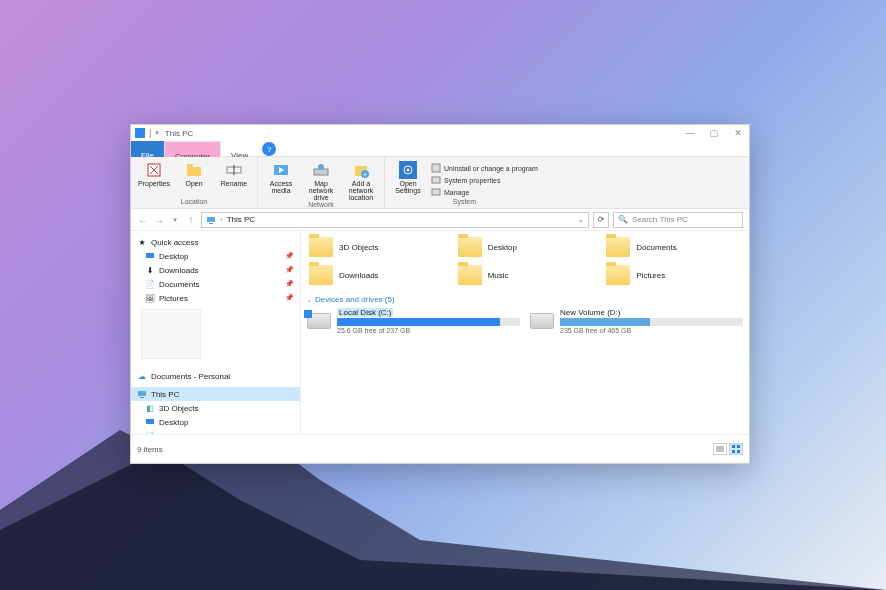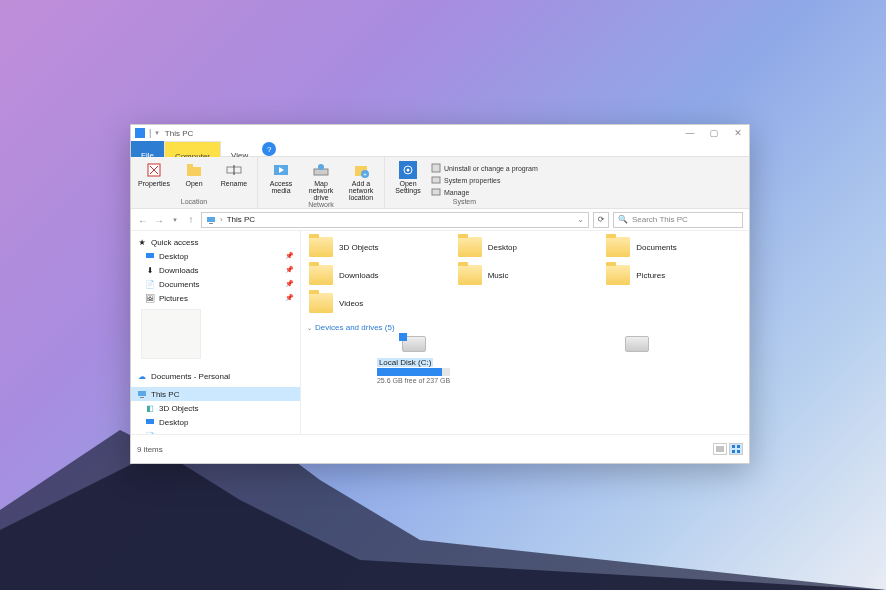--- a/index.html
+++ b/index.html
@@ -22,21 +22,21 @@
   .titlebar .qat { display: flex; align-items: center; gap: 4px; }
   .qat-ico { width: 10px; height: 10px; background: #2d89ef; }
   .qat-sep { color: #888; }
   .titlebar .title { margin-left: 6px; color: #555; font-size: 8px; }
   .winctrls { margin-left: auto; display: flex; gap: 10px; color: #888; font-size: 9px; }
   .winctrls span { width: 14px; text-align: center; cursor: default; }
   
   .tabs { height: 16px; display: flex; align-items: stretch; background: #fff; border-bottom: 1px solid #e3e3e3; }
   .tab { padding: 14px 10px; font-size: 8px; color: #444; display: flex; align-items: center; }
   .tab.file { background: #2d7dd2; color: #fff; }
-  .tab.active { background: #fde047; border: 1px solid #e3e3e3; border-bottom: 1px solid #f3f3f3; margin-bottom: -1px; }
+  .tab.active { background: #f9a8d4; border: 1px solid #e3e3e3; border-bottom: 1px solid #f3f3f3; margin-bottom: -1px; }
   .help { margin-left: auto; width: 14px; height: 14px; border-radius: 50%; background: #2d89ef; color: #fff; font-size: 8px; display: flex; align-items: center; justify-content: center; margin: 1px 4px; }
   
   .ribbon { height: 52px; background: #f3f3f3; border-bottom: 1px solid #e3e3e3; display: flex; font-size: 7px; }
   .group { display: flex; flex-direction: column; align-items: center; padding: 2px 6px; border-right: 1px solid #e3e3e3; }
   .group-items { display: flex; gap: 6px; flex: 1; align-items: flex-start; padding-top: 2px;}
   .group-label { color: #666; font-size: 7px; padding-bottom: 1px;}
   .rbtn { display: flex; flex-direction: column; align-items: center; gap: 1px; width: 34px; text-align: center; line-height: 1; }
   .rbtn.small { width: auto; flex-direction: row; gap: 3px; font-size: 7px; color: #333; align-items: center;}
   .rico { width: 18px; height: 18px; display: flex; align-items: center; justify-content: center; }
   .rico.sm { width: 10px; height: 10px; }
@@ -59,21 +59,21 @@
   .preview { margin: 4px 10px; width: 60px; height: 50px; background: #f7f7f5; border: 1px solid #eee;}
   .content { flex: 1; overflow: hidden; padding: 4px 6px; font-size: 8px;}
   .sectionhdr { color: #2d7dd2; font-size: 8px; padding: 2px 0 4px; display: flex; align-items: center; gap: 3px;}
   .sectionhdr .caret { font-size: 6px; color: #666;}
   .foldergrid { display: grid; grid-template-columns: repeat(3, 1fr); gap: 4px 10px; margin-bottom: 6px;}
   .fitem { display: flex; align-items: center; gap: 6px; padding: 2px;}
   .fico { width: 24px; height: 20px; position: relative;}
   .fico::before { content:""; position:absolute; inset:0; background: linear-gradient(#ffe9a8,#f7cf5e); border-radius: 1px; }
   .fico::after { content:""; position:absolute; left:0; top:-3px; width:10px; height:4px; background:#f7cf5e; border-radius:1px 1px 0 0;}
   .drives { display: grid; grid-template-columns: repeat(2, 1fr); gap: 6px 10px;}
-  .drive { display: flex; align-items: center; gap: 6px; flex-direction: column;}
+  .drive { display: flex; align-items: center; gap: 6px;}
   .dico { width: 24px; height: 16px; background: linear-gradient(#eee,#ccc); border: 1px solid #bbb; border-radius: 2px; position: relative;}
   .dico.win::after { content:""; position:absolute; left:-4px; top:-4px; width:8px; height:8px; background:#2d89ef;}
   .dinfo { flex:1; }
   .dbar { height: 8px; background: #e6e6e6; position: relative; margin: 1px 0;}
   .dbar .fill { position:absolute; left:0; top:0; bottom:0; background:#2d89ef;}
   .dfree { font-size: 7px; color: #666;}
   .dname { font-size: 8px;}
   .drive.sel .dname { background: #cce8ff; display: inline-block; padding: 0 2px;}
   
   .status { height: 29px; border-top: 1px solid #eee; display: flex; align-items: center; padding: 0 6px; font-size: 8px; color: #555;}
@@ -334,43 +334,46 @@
               <span>Downloads</span>
             </div>
           <div class="fitem music">
               <span class="fico"></span>
               <span>Music</span>
             </div>
           <div class="fitem pic">
               <span class="fico"></span>
               <span>Pictures</span>
             </div>
-          <div class="fitem vid">
-              <span class="fico"></span>
-              <span>Videos</span>
-            </div>
         </div>
 
         <div class="sectionhdr">
           <span class="caret">⌄</span>
           <span>Devices and drives (5)</span>
         </div>
         <div class="drives">
           <div class="drive sel">
             <span class="dico win"></span>
             <div class="dinfo">
               <span class="dname">Local Disk (C:)</span>
               <div class="dbar">
                   <div class="fill" style="width:89%"></div>
                 </div>
               <div class="dfree">25.6 GB free of 237 GB</div>
             </div>
           </div>
           <div class="drive">
             <span class="dico"></span>
+            <div class="dinfo">
+              <span class="dname">New Volume (D:)</span>
+              <div class="dbar">
+                  <div class="fill" style="width:49%;background:#5aa9e6;"></div>
+                </div>
+              <div class="dfree">235 GB free of 465 GB</div>
+            </div>
           </div>
         </div>
       </div>
     </div>
 
     <div class="status">
       <span>9 items</span>
       <div class="viewbtns">
         <div class="viewbtn">
             <svg width="8" height="8">

